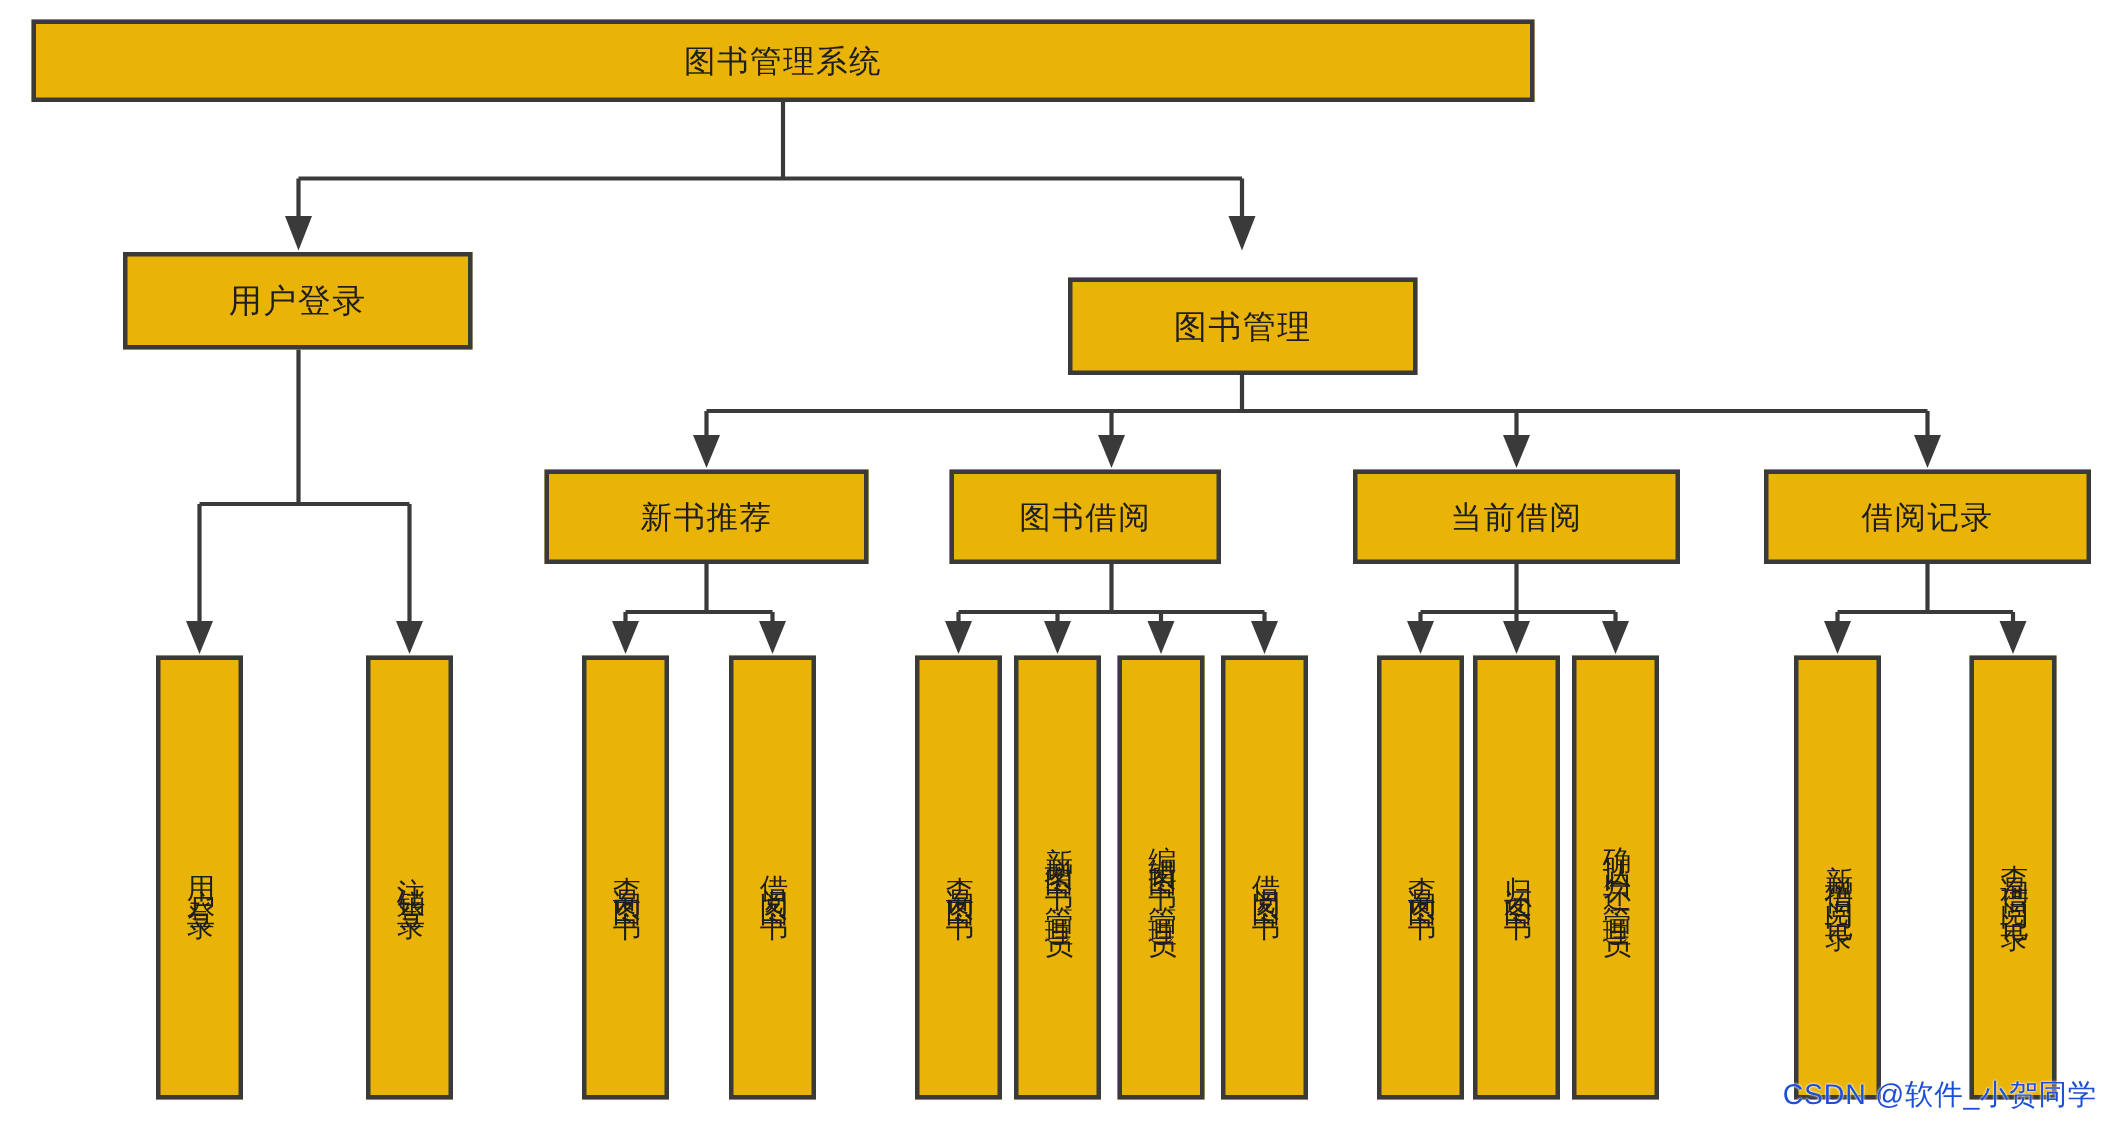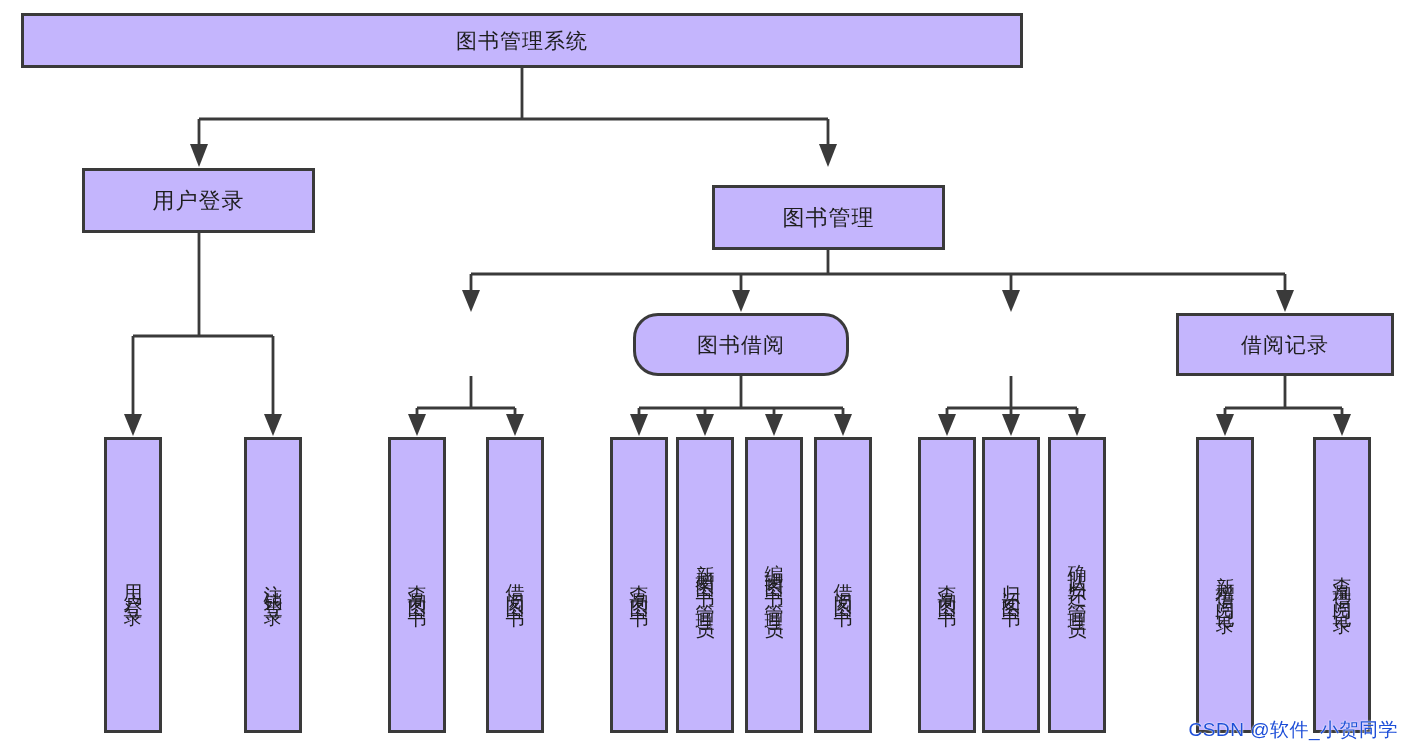--- a/index.html
+++ b/index.html
@@ -15,32 +15,32 @@
   .connectors {
     position: absolute;
     left: 0; top: 0;
     width: 1405px; height: 747px;
     pointer-events: none;
   }
   .node {
     position: absolute;
     box-sizing: border-box;
     border: 3px solid #3a3a3a;
-    background: #c4b5fd;
+    background: #eab308;
     display: flex;
     align-items: center;
     justify-content: center;
   }
   .hnode { font-size: 21px; letter-spacing: 1px; }
   .root  { left: 21px;  top: 13px;  width: 1002px; height: 55px; }
   .l2a   { left: 82px;  top: 168px; width: 233px;  height: 65px; font-size: 22px; }
   .l2b   { left: 712px; top: 185px; width: 233px;  height: 65px; font-size: 22px; }
   .l3    { top: 313px; height: 63px; }
   .l3a   { left: 363px;  width: 216px; }
-  .l3b   { left: 633px;  width: 216px; border-radius: 25px; }
+  .l3b   { left: 633px;  width: 181px; }
   .l3c   { left: 902px;  width: 218px; }
   .l3d   { left: 1176px; width: 218px; }
   .vnode {
     top: 437px;
     width: 58px;
     height: 296px;
     writing-mode: vertical-rl;
     text-orientation: mixed;
     font-size: 19px;
     letter-spacing: 8px;
@@ -114,22 +114,28 @@
     <span>图书管理系统</span>
   </div>
 
   <div class="node hnode l2a">
     <span>用户登录</span>
   </div>
   <div class="node hnode l2b">
     <span>图书管理</span>
   </div>
 
+  <div class="node hnode l3 l3a">
+    <span>新书推荐</span>
+  </div>
   <div class="node hnode l3 l3b">
     <span>图书借阅</span>
+  </div>
+  <div class="node hnode l3 l3c">
+    <span>当前借阅</span>
   </div>
   <div class="node hnode l3 l3d">
     <span>借阅记录</span>
   </div>
 
   <div class="node vnode v1">
     <span>用户登录</span>
   </div>
   <div class="node vnode v2">
     <span>注销登录</span>

